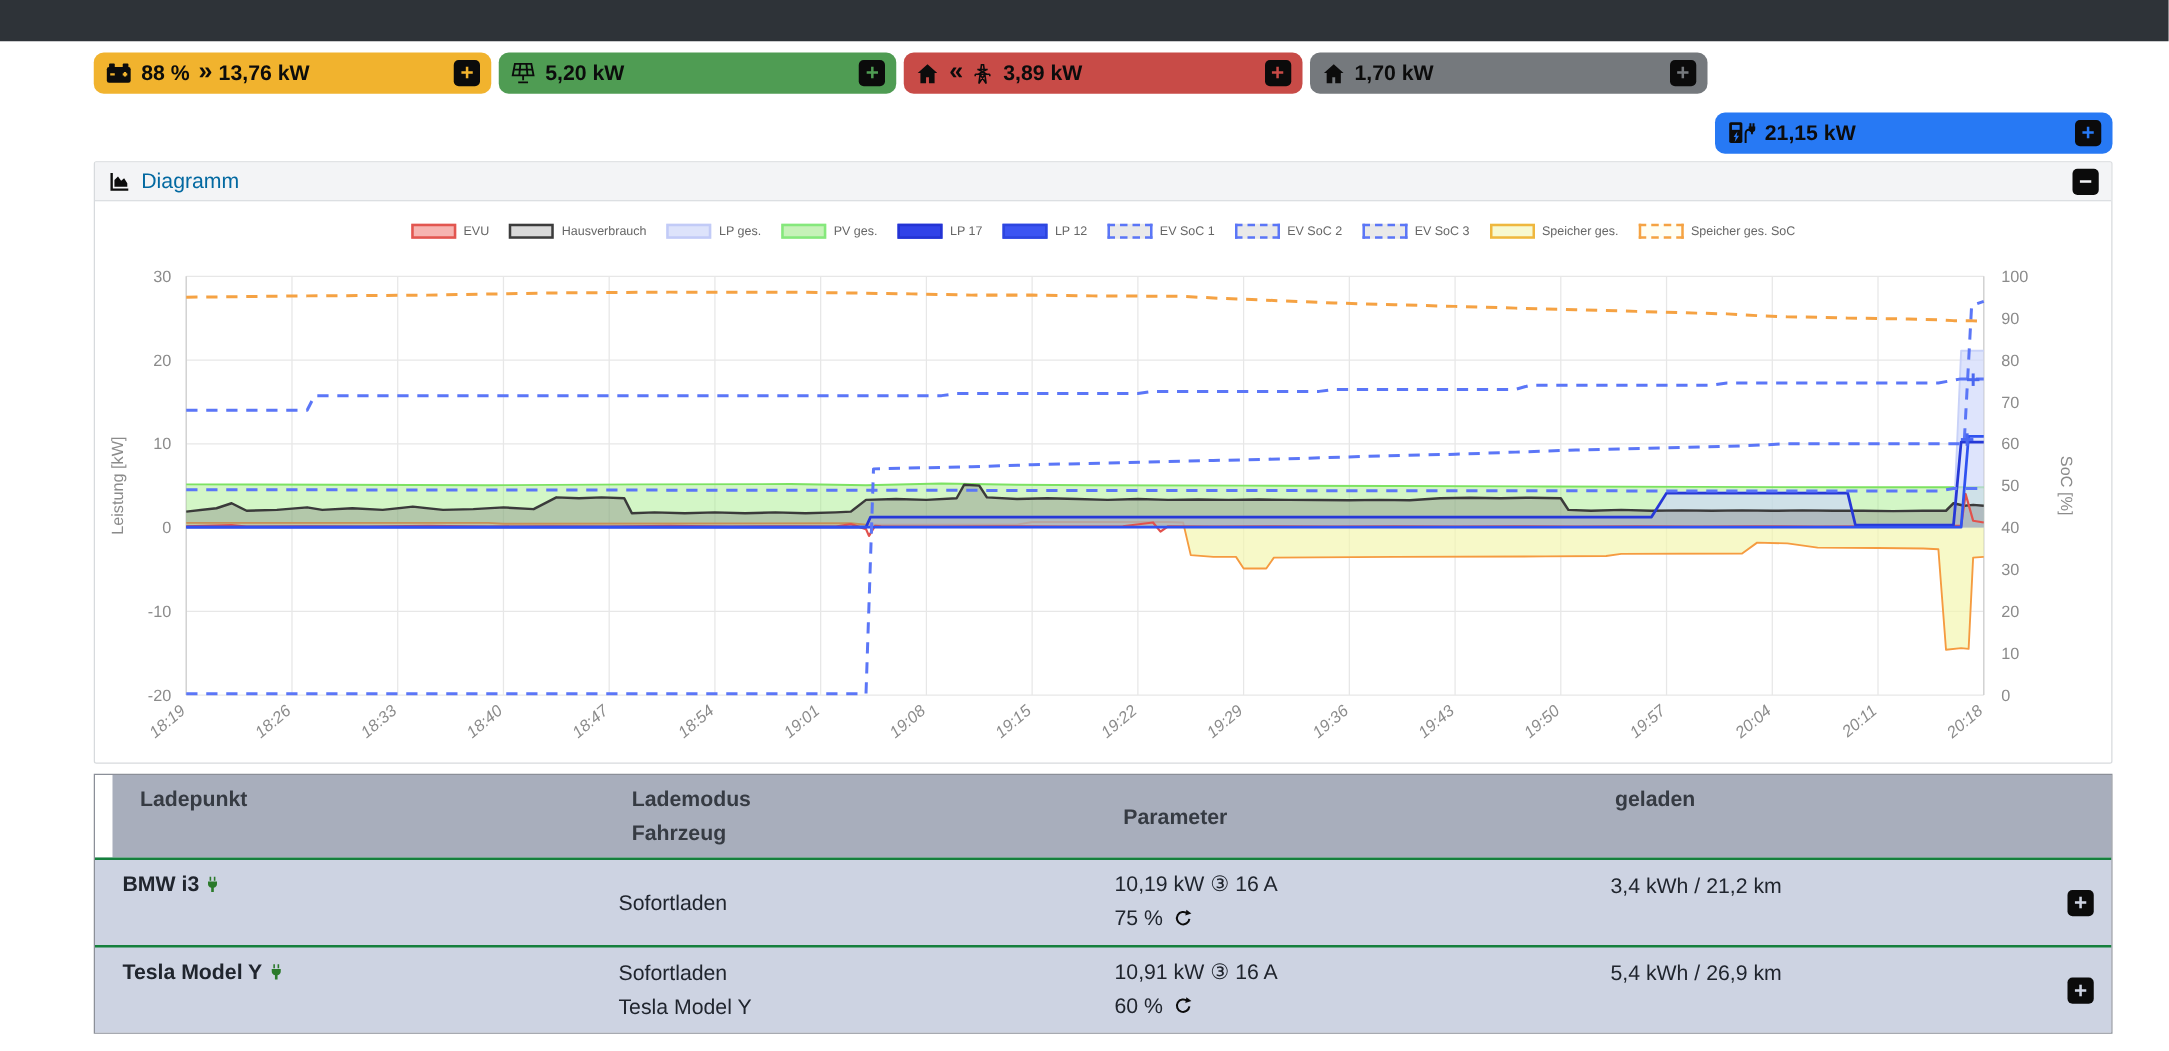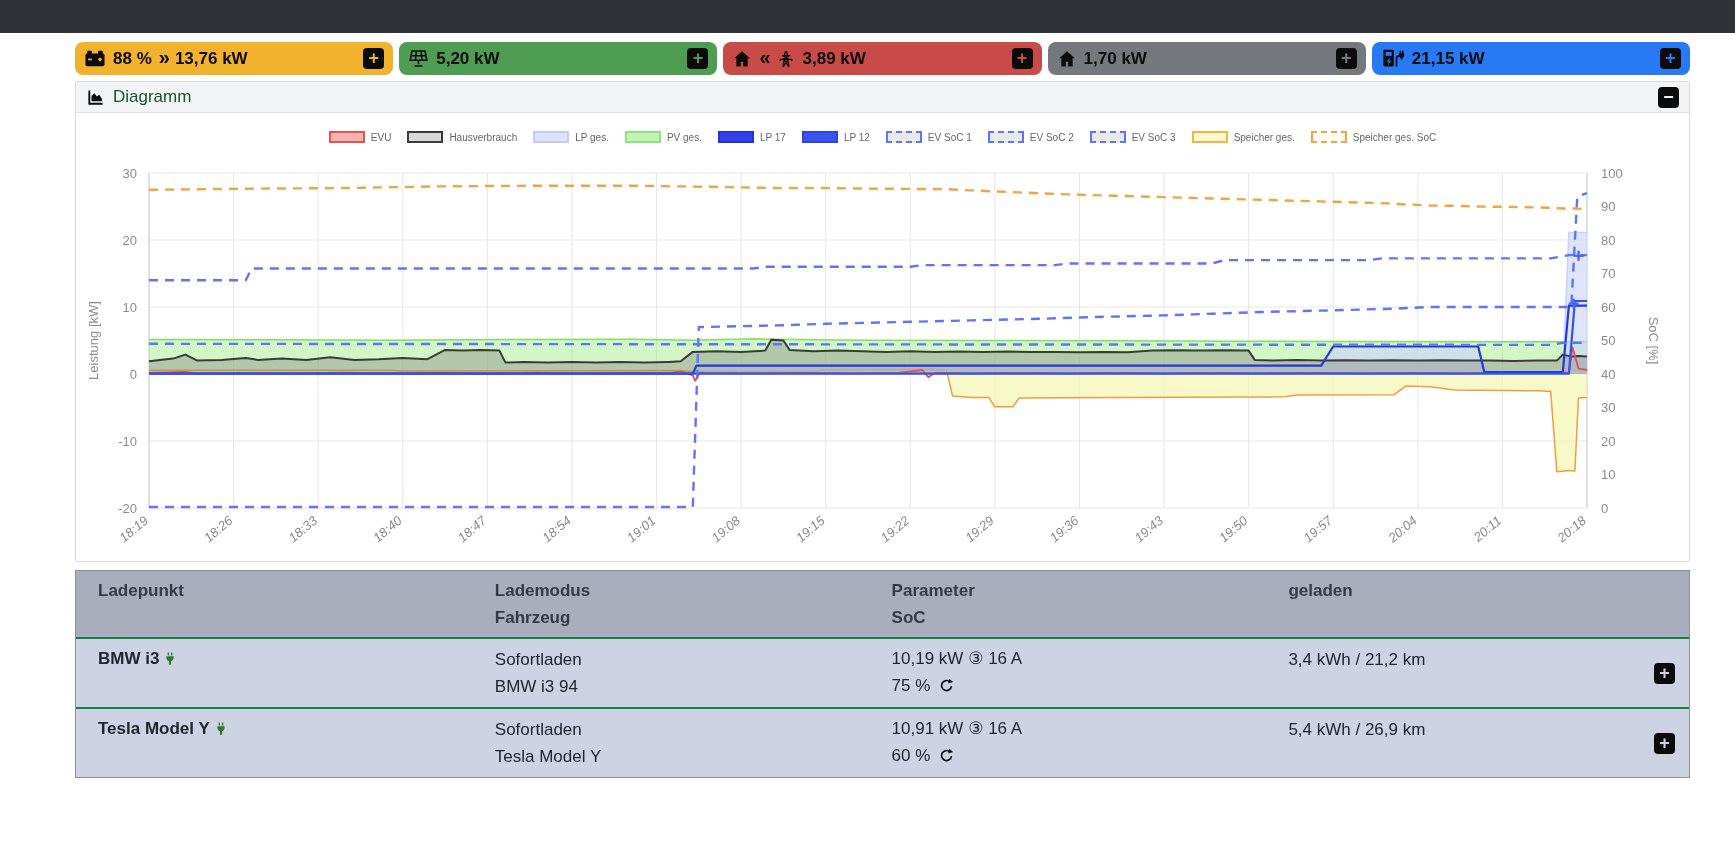--- a/index.html
+++ b/index.html
@@ -9,30 +9,30 @@
   
   .badges{display:flex;gap:6px;margin-top:9px;}
   .badge{flex:1 1 0;height:33px;border-radius:8px;display:flex;align-items:center;gap:7px;padding:0 9px;font-size:17px;font-weight:600;color:#0c0c0c;cursor:pointer;}
   .badge svg{flex:0 0 auto;}
   .chev{font-size:20px;font-weight:700;letter-spacing:-2px;margin-top:-2px;}
   .sqbtn{width:21px;height:21px;border-radius:4px;background:#0b0b0b;color:var(--hole,#fff);font-weight:700;font-size:18px;line-height:20px;text-align:center;display:inline-block;cursor:pointer;flex:0 0 auto;user-select:none;}
   .spacer{margin-left:auto;}
   
   .panel{margin-top:6px;border:1px solid #d7dadd;border-radius:2px;background:#fff;}
   .panel-header{background:#f3f4f6;border-bottom:1px solid #dcdfe2;display:flex;align-items:center;padding:3px 10px;height:24px;cursor:pointer;}
-  .panel-title{display:flex;align-items:center;gap:8px;font-size:17px;color:#14532d;}
+  .panel-title{display:flex;align-items:center;gap:8px;font-size:17px;color:#0369a1;}
   .panel-body{padding:14px 0 6px 0;}
   
   .legend{display:flex;justify-content:center;align-items:center;gap:16px;height:20px;margin-bottom:2px;flex-wrap:nowrap;}
   .legend-item{display:flex;align-items:center;gap:6px;font-size:10px;color:#666;}
   .legend-swatch{width:36px;height:12px;box-sizing:border-box;border:2px solid;}
   
   .ctable{margin-top:8px;border:1px solid #8b8f98;background:#fff;}
   .trow,.thead{display:grid;grid-template-columns:24.6% 24.6% 24.6% auto 46px;align-items:center;}
-  .thead{background:#a8aebc;color:#363b43;font-weight:700;}
+  .thead{background:#a8aebc;color:#363b43;font-weight:700;margin-left:14px;}
   .trow{background:#cdd3e2;border-top:2px solid #15803d;color:#20252e;}
   .tcell{padding:6px 0 6px 22px;line-height:27px;font-size:17px;}
   .l2{min-height:27px;}
   .vname{font-weight:700;}
   .btncell{display:flex;justify-content:flex-end;padding-right:14px;}
   .phase{font-size:17px;}
   .icon-inline{display:inline-block;vertical-align:-2px;margin-left:4px;}
   
   text{font-family:"Liberation Sans","DejaVu Sans",sans-serif;}
 </style>
@@ -85,21 +85,21 @@
     </div>
 
     <div class="badge" id="badge-house" style="background: rgb(117, 121, 125); --hole: #75797d;">
       <svg width="20" height="20" viewBox="0 0 24 24" fill="#0c0c0c">
           <path d="M12 2.8 2.6 11.2h2.6V21h5.4v-5.6h2.8V21h5.4v-9.8h2.6z"></path>
         </svg>
       <span>1,70 kW</span>
       <span class="sqbtn spacer">+</span>
     </div>
 
-    <div class="badge" id="badge-chargepoints" style="background: rgb(39, 121, 244); --hole: #2779f4;">
+    <div class="badge" id="badge-chargepoints" style="background: rgb(39, 121, 244); margin-top: 48px; --hole: #2779f4;">
       <svg width="24" height="21" viewBox="0 0 26 24">
           <rect x="2" y="2" width="12" height="19" rx="1.5" fill="#0c0c0c"></rect>
           <rect x="4.5" y="4.5" width="7" height="4.5" fill="var(--hole)"></rect>
           <path d="M9.5 10.5 6 15.5h2l-1 4.5 4-5.5H8.8z" fill="var(--hole)"></path>
           <path d="M17 21v-9a3 3 0 0 1 6 0" fill="none" stroke="#0c0c0c" stroke-width="1.8"></path>
           <path d="M20.5 3h1.8v3h-1.8zM23.3 3h1.8v3h-1.8z M19.8 6h6v2.4a3 3 0 0 1-2.2 2.9V13h-1.6v-1.7A3 3 0 0 1 19.8 8.4z" fill="#0c0c0c"></path>
         </svg>
       <span>21,15 kW</span>
       <span class="sqbtn spacer">+</span>
     </div>
@@ -256,39 +256,37 @@
       <div class="tcell">
         <div class="l1">Ladepunkt</div>
         <div class="l2"></div>
       </div>
       <div class="tcell">
         <div class="l1">Lademodus</div>
         <div class="l2">Fahrzeug</div>
       </div>
       <div class="tcell">
         <div class="l1">Parameter</div>
-        <div class="l2">SoC</div>
       </div>
       <div class="tcell">
         <div class="l1">geladen</div>
         <div class="l2"></div>
       </div>
       <div class="tcell"></div>
     </div>
     <div id="table-rows">
   <div class="trow">
     <div class="tcell">
       <div class="l1"><span class="vname">BMW i3</span><span class="icon-inline"><svg width="14" height="15" viewBox="0 0 24 24" fill="#2b7a2b">
                   <path d="M8 1.5h2.2V7H8zM13.8 1.5H16V7h-2.2zM5.8 8h12.4v3.2a5.4 5.4 0 0 1-4.4 5.3v6h-3.6v-6a5.4 5.4 0 0 1-4.4-5.3z"></path>
                 </svg></span></div>
       <div class="l2"></div>
     </div>
     <div class="tcell">
       <div class="l1">Sofortladen</div>
-      <div class="l2">BMW i3 94</div>
     </div>
     <div class="tcell">
       <div class="l1"><span class="pw">10,19 kW</span> <span class="phase">③</span> <span class="cur">16 A</span></div>
       <div class="l2"><span class="soc">75 %</span> <span class="icon-inline"><svg width="15" height="15" viewBox="0 0 24 24">
                   <path d="M20 13a8 8 0 1 1-2.5-6.8" fill="none" stroke="#0c0c0c" stroke-width="2.6"></path>
                   <path d="M16.2 1.2 22.6 6.2 14.8 8.6z" fill="#0c0c0c"></path>
                 </svg></span></div>
     </div>
     <div class="tcell">
       <div class="l1">3,4 kWh / 21,2 km</div>

